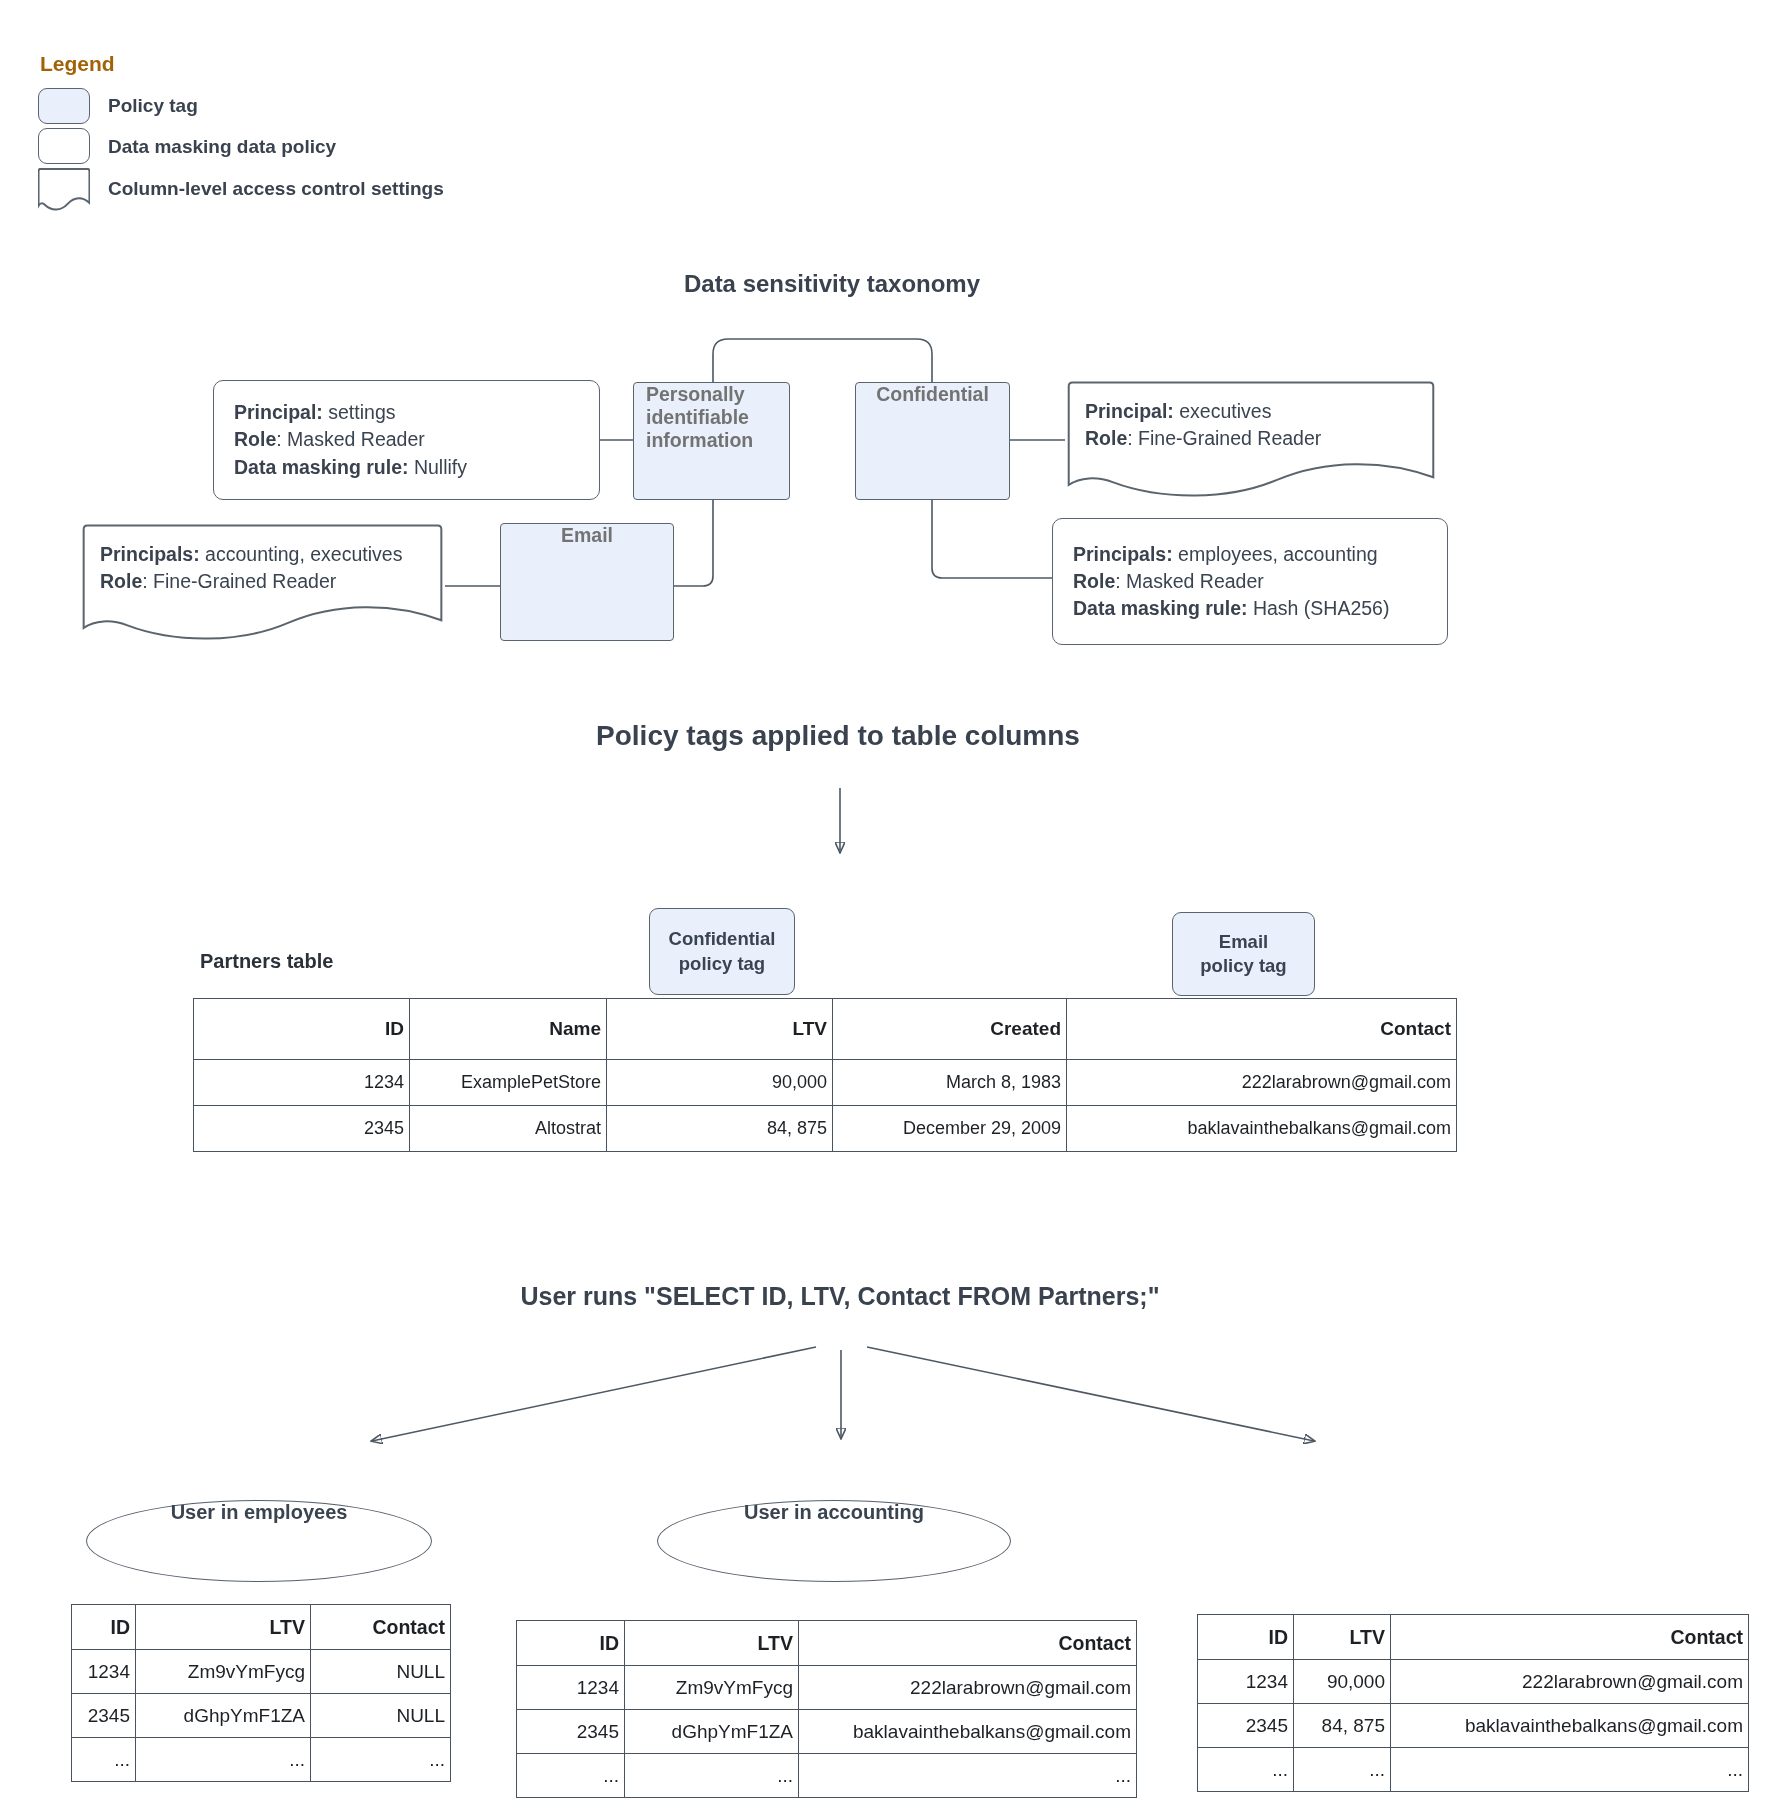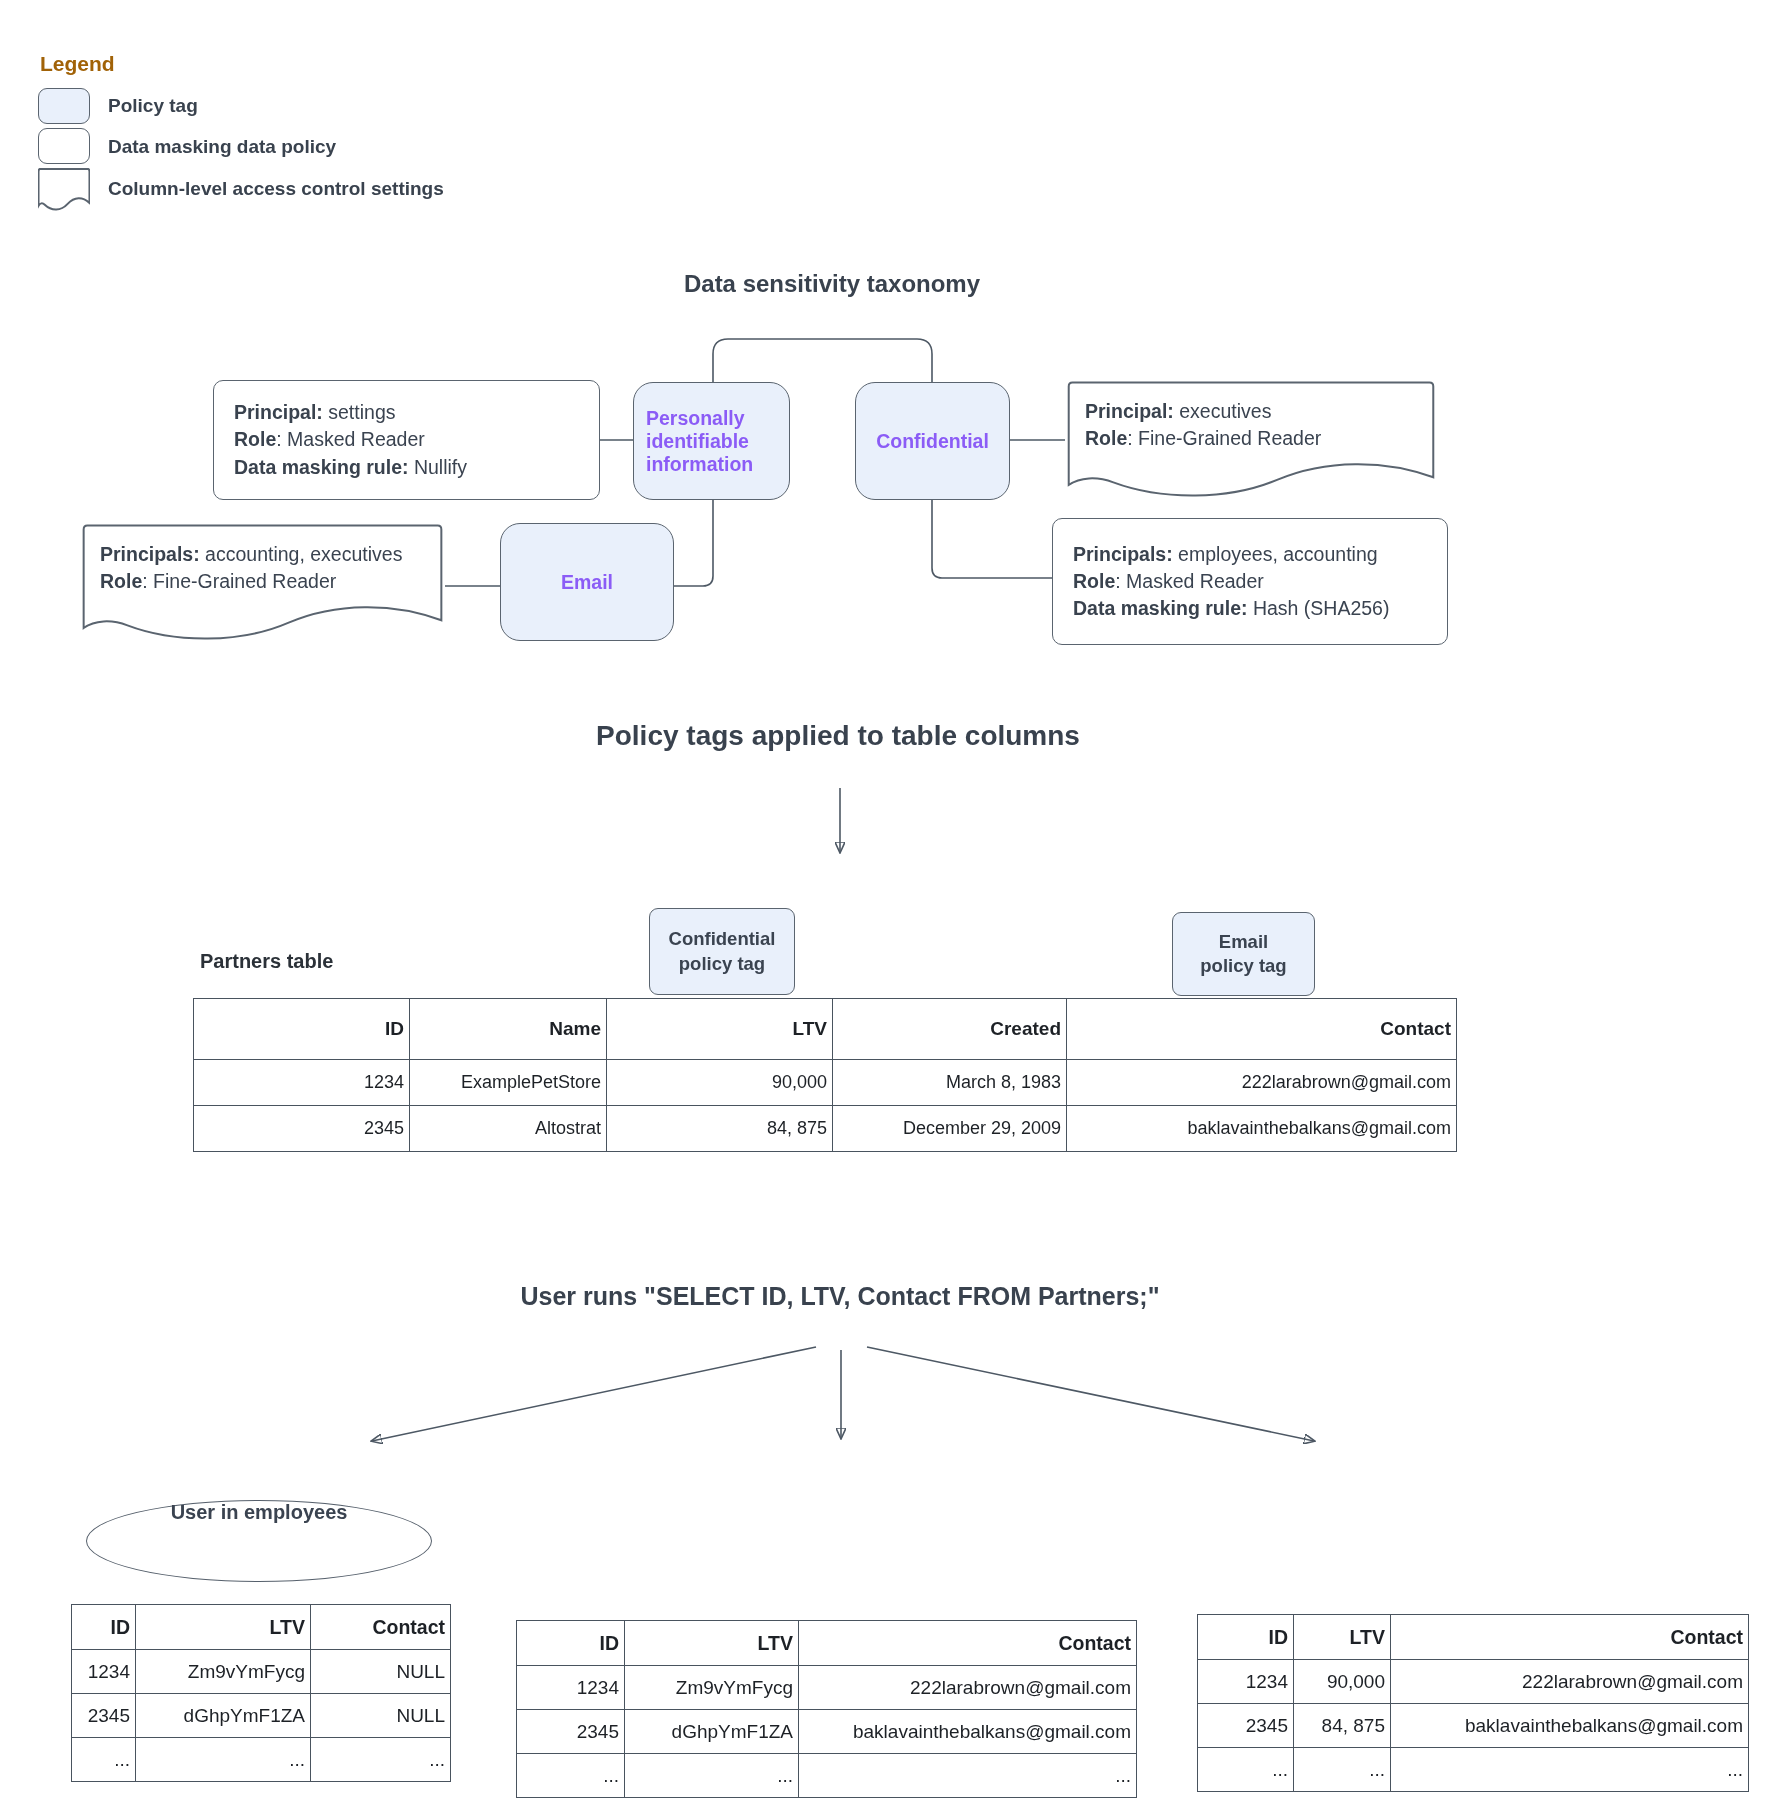--- a/index.html
+++ b/index.html
@@ -4,22 +4,22 @@
 <style>
   html,body{margin:0;padding:0;background:#ffffff;}
   #canvas{position:relative;width:1778px;height:1812px;background:#ffffff;
           font-family:"Liberation Sans",sans-serif;color:#3a4350;overflow:hidden;}
   .abs{position:absolute;}
   .h{position:absolute;transform:translateX(-50%);font-weight:bold;color:#39424e;white-space:nowrap;}
   .legend-title{font-weight:bold;font-size:21px;color:#a16207;}
   .legend-label{font-weight:bold;font-size:19px;color:#39424e;}
   .swatch{position:absolute;width:52px;height:36px;border:1.6px solid #5a646f;border-radius:9px;background:#ffffff;box-sizing:border-box;}
   .swatch.blue{background:#e9f0fb;}
-  .tag{position:absolute;background:#e9f0fb;border:1.6px solid #5a646f;border-radius:20px;box-sizing:border-box;
-       display:flex;align-items:center;font-weight:bold;font-size:19.5px;color:#8b5cf6;z-index:2;}
+  .tag{position:absolute;background:#e9f0fb;border:1.6px solid #5a646f;border-radius:4px;box-sizing:border-box;
+       display:flex;font-weight:bold;font-size:19.5px;color:#737373;z-index:2;}
   .tag.center{justify-content:center;text-align:center;}
   .tag.left{padding:0 12px;text-align:left;}
   .polybox{position:absolute;background:#ffffff;border:1.6px solid #5a646f;border-radius:10px;box-sizing:border-box;
            display:flex;flex-direction:column;justify-content:center;padding:0 20px;z-index:2;}
   .doc{position:absolute;z-index:2;}
   .doc>svg{position:absolute;inset:0;width:100%;height:100%;}
   .doc .content{position:relative;padding:18px 0 0 20px;}
   .line{font-size:19.5px;color:#3a4350;line-height:1.4;white-space:nowrap;}
   .line b{color:#39424e;}
   .chip{position:absolute;background:#e9f0fb;border:1.6px solid #5a646f;border-radius:9px;box-sizing:border-box;
@@ -168,20 +168,23 @@
           <td>baklavainthebalkans@gmail.com</td>
         </tr>
       </tbody>
   </table>
 
   <div class="h" style="left:840px;top:1282px;font-size:25px;">User runs "SELECT ID, LTV, Contact FROM Partners;"</div>
 
   <div class="oval" style="left:86px;top:1500px;width:344px;height:80px;">
     <span>User in employees</span>
   </div>
+  <div class="oval" style="left:657px;top:1500px;width:352px;height:80px;">
+    <span>User in accounting</span>
+  </div>
 
   <table class="rtable" style="left:71px;top:1604px;width:379px;">
     <colgroup>
         <col style="width:64px">
         <col style="width:175px">
         <col style="width:140px">
       </colgroup>
     <thead>
         <tr style="height: 45px;">
           <th>ID</th>

